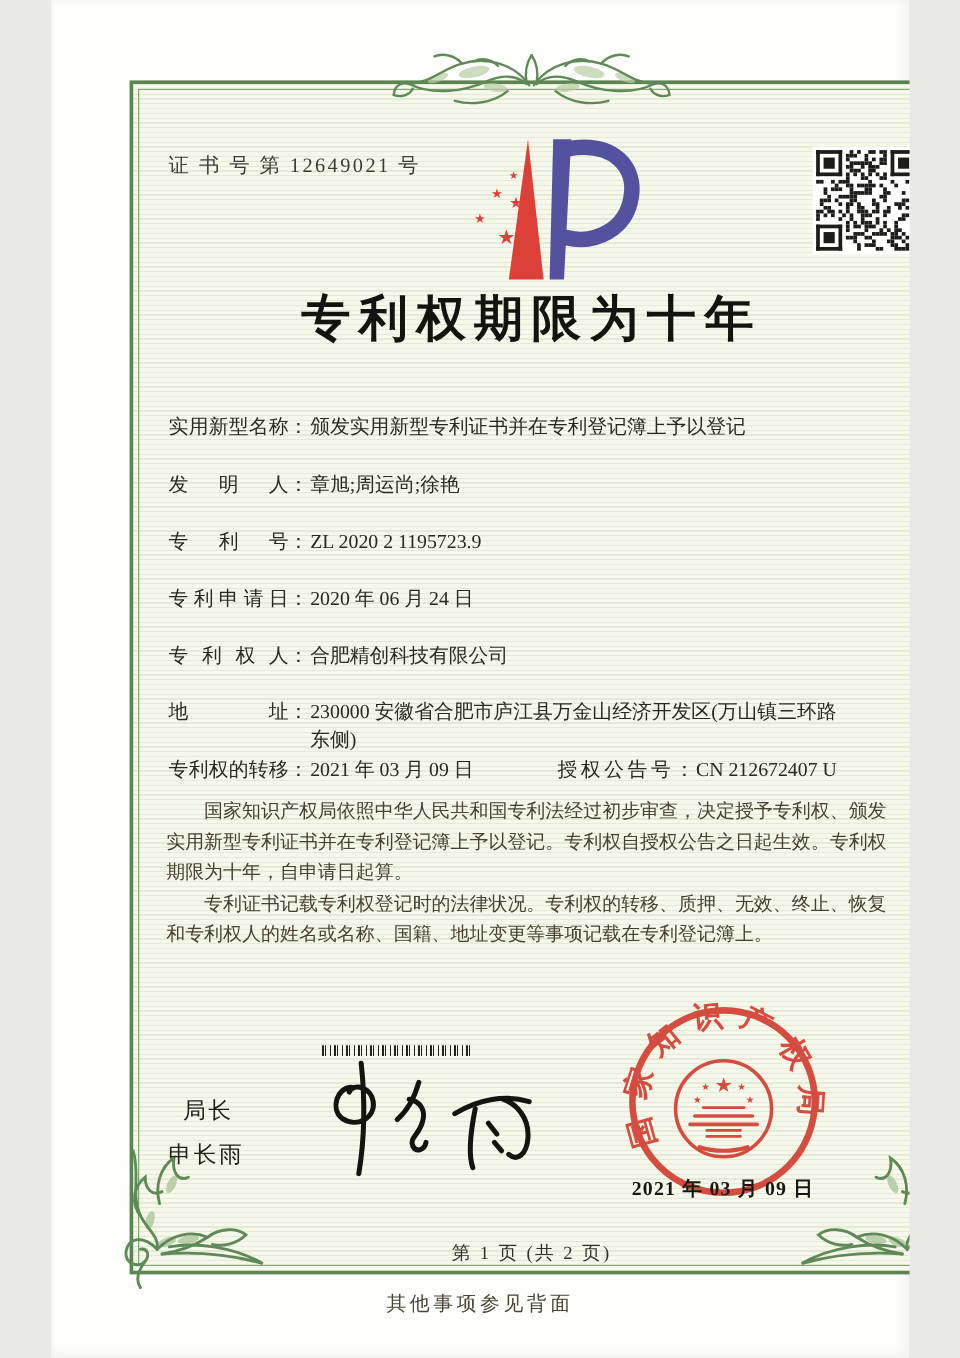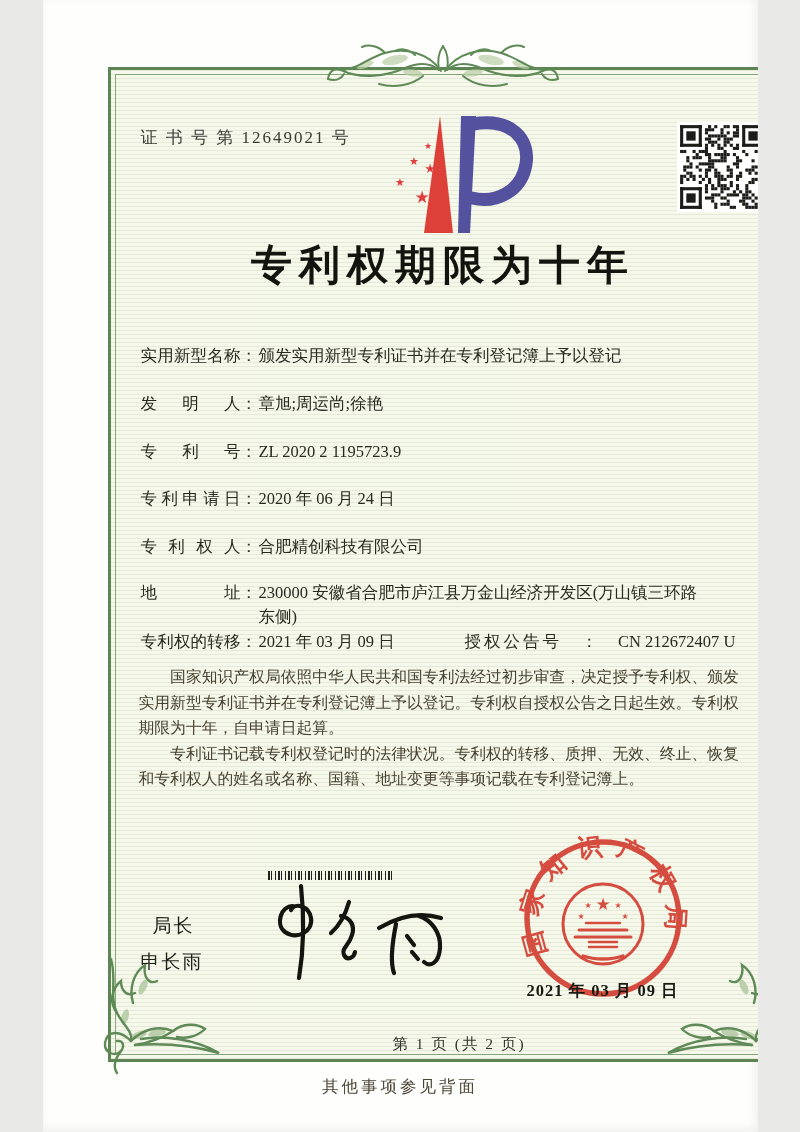--- a/index.html
+++ b/index.html
@@ -33,21 +33,21 @@
   .row .lbl{width:100px;text-align:justify;text-align-last:justify;flex:none;}
   .row .colon{flex:none;width:18px;}
   .row .val{max-width:445px;}
   .row-name{top:274px;}
   .row-inventor{top:322px;}
   .row-patno{top:370px;}
   .row-filing{top:417px;}
   .row-patentee{top:465px;}
   .row-address{top:511px;}
   .row-grant{top:560px;}
-  .pair2{display:flex;margin-left:16px;gap:19px;}
+  .pair2{display:flex;margin-left:16px;}
   .pair2 .lbl2{flex:none;letter-spacing:3px;}
   .pair2 .colon{flex:none;width:18px;}
   .paras{
     position:absolute;left:28px;top:594px;width:612px;
     font-size:15.8px;line-height:25.5px;color:#47412f;
   }
   .paras p{margin:0;text-indent:2em;}
   .barcode{
     position:absolute;left:157px;top:801px;width:124px;height:9px;
     background:repeating-linear-gradient(90deg,
@@ -57,21 +57,21 @@
   }
   .sig-title{position:absolute;left:42px;top:843px;font-size:19px;color:#21211b;letter-spacing:2px;}
   .sig-name{position:absolute;left:30px;top:879px;font-size:19px;color:#21211b;letter-spacing:2px;}
   .signature-svg{position:absolute;left:152px;top:806px;}
   .seal{position:absolute;left:402px;top:758px;}
   .seal-date{
     position:absolute;left:402px;top:910px;width:180px;text-align:center;
     font-size:16.5px;color:#191914;letter-spacing:1px;font-weight:600;
   }
   .page-info{
-    position:absolute;left:16px;top:964px;width:100%;text-align:center;
+    position:absolute;left:0;top:964px;width:100%;text-align:center;
     font-size:15.5px;color:#32322b;letter-spacing:2px;
   }
   .back-note{
     position:absolute;left:0;top:1076px;width:100%;text-align:center;
     font-size:16.5px;color:#4a4435;letter-spacing:3px;
   }
   .ornament-top{position:absolute;top:-27px;left:50%;transform:translateX(-50%);}
   .flourish{position:absolute;bottom:-16px;}
   .flourish-bl{left:-12px;}
   .flourish-br{right:-12px;transform:scaleX(-1);}

